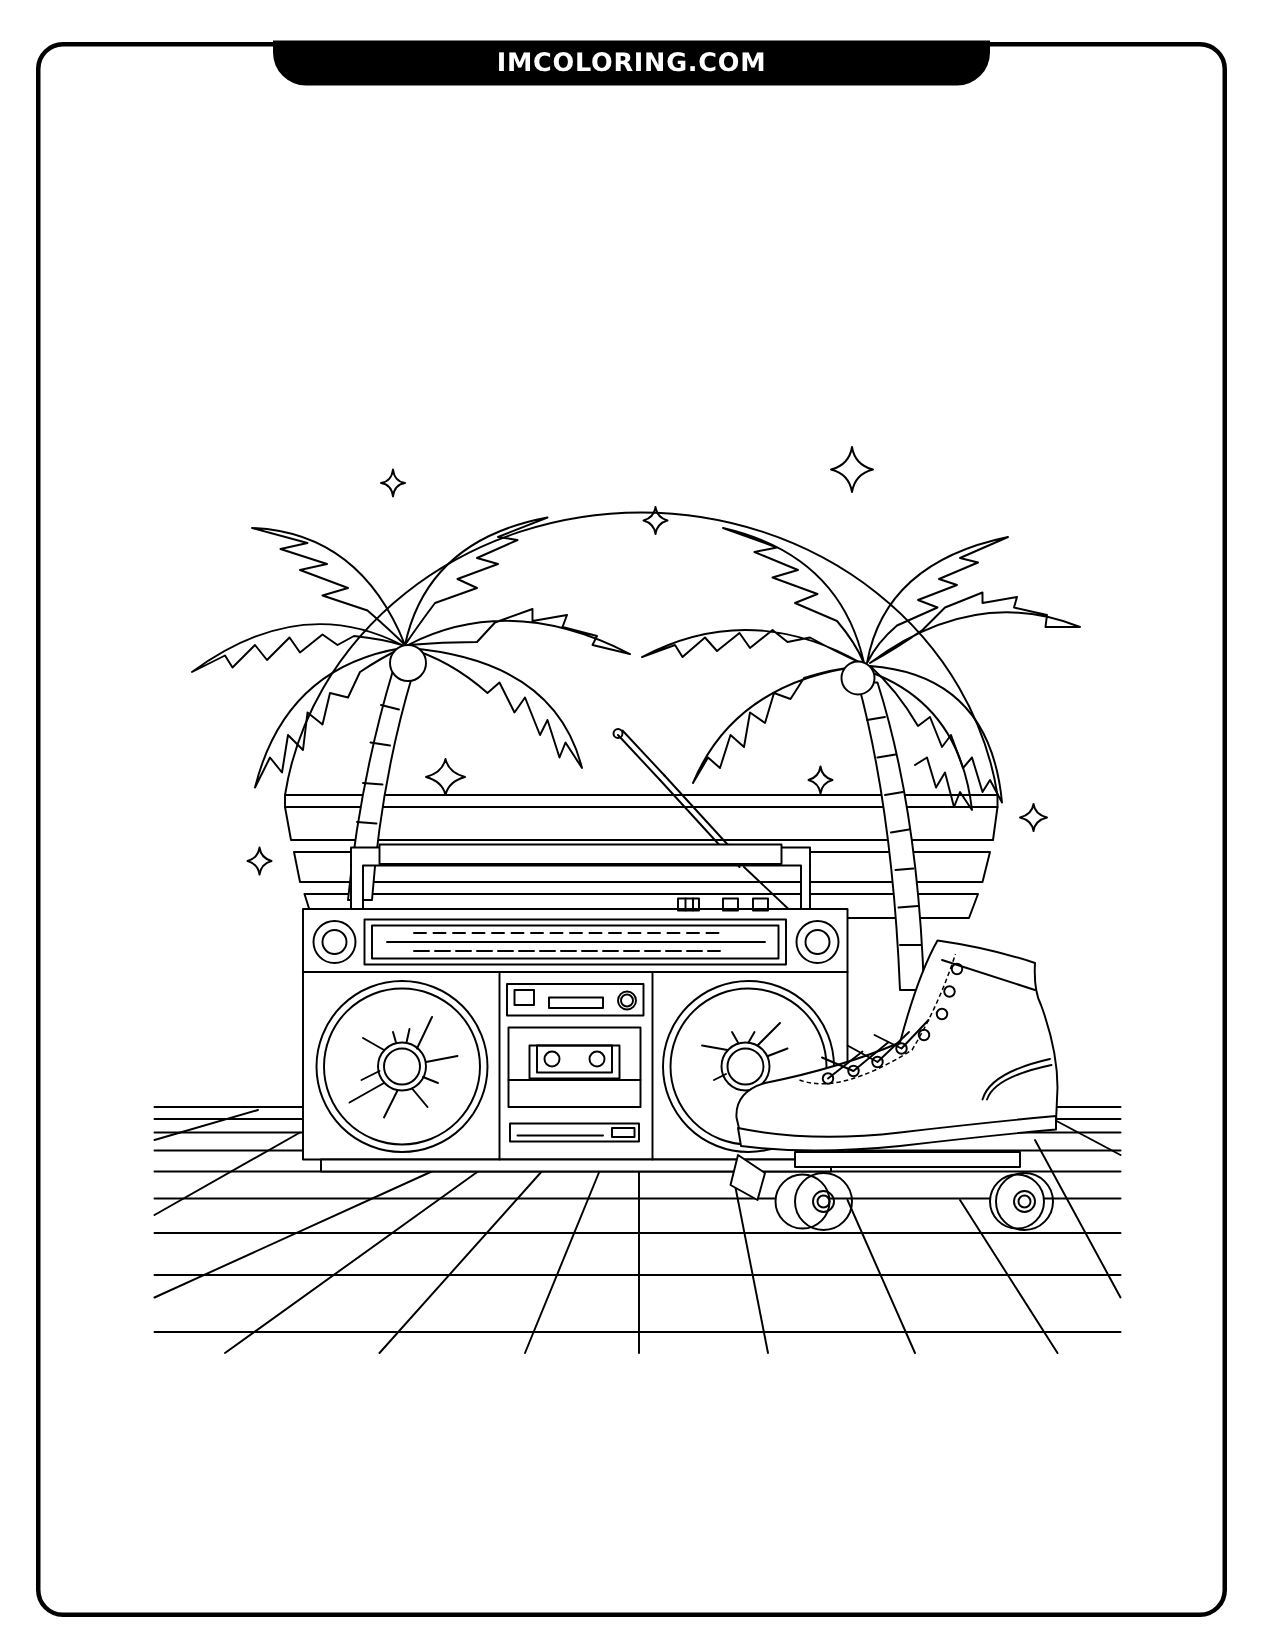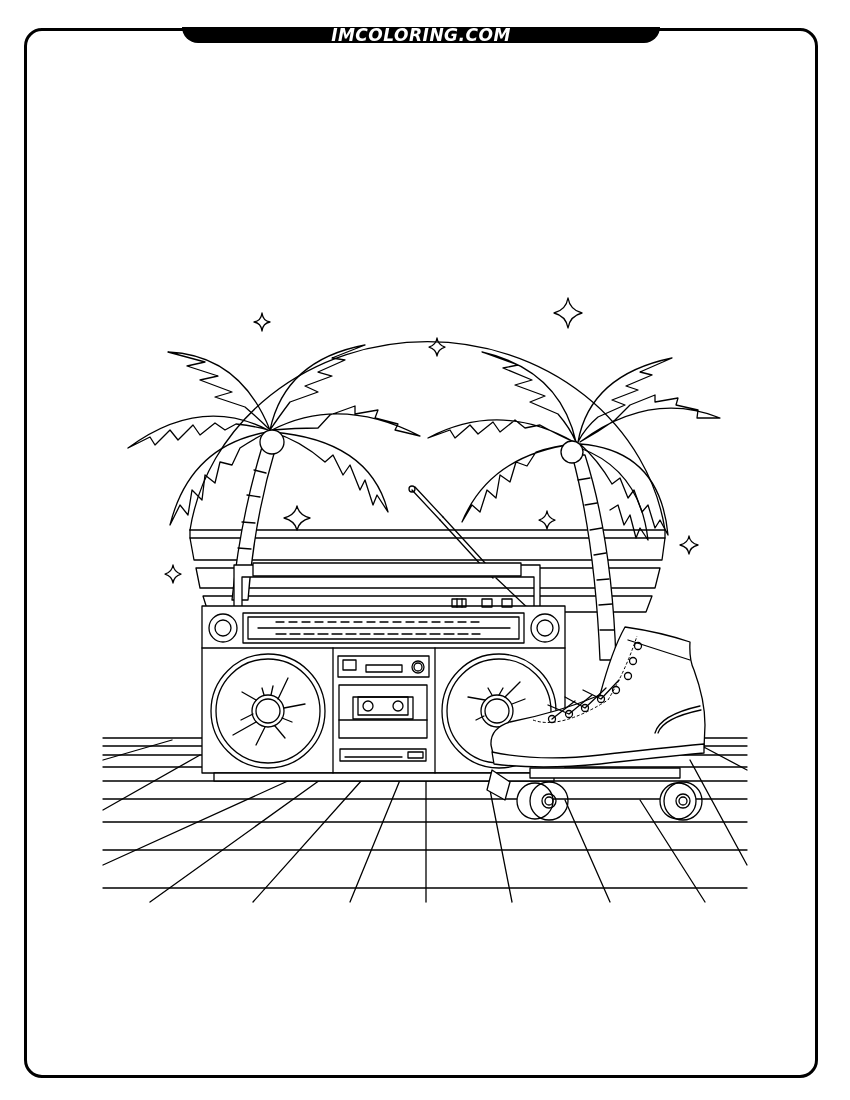--- a/index.html
+++ b/index.html
@@ -2,23 +2,23 @@
 <html><head>
 <meta charset="utf-8">
 <style>
   html, body { margin: 0; padding: 0; background: #ffffff; }
   body { width: 850px; height: 1100px; position: relative; overflow: hidden; font-family: "DejaVu Sans", sans-serif; }
   .page-frame {
     position: absolute; left: 24px; top: 28px; width: 794px; height: 1050px;
     border: 3px solid #000; border-radius: 18px; box-sizing: border-box; background: #fff;
   }
   .header-tab {
-    position: absolute; left: 182px; top: 27px; width: 478px; height: 16px;
+    position: absolute; left: 182px; top: 27px; width: 478px; height: 30px;
     background: #000; border-radius: 0 0 22px 22px;
-    display: flex; align-items: center; justify-content: center; font-style: italic;
+    display: flex; align-items: center; justify-content: center;
   }
   .header-tab span {
     color: #fff; font-family: "DejaVu Sans", sans-serif; font-weight: bold;
     font-size: 17px; letter-spacing: 0.5px;
   }
   .art { position: absolute; left: 0; top: 0; width: 850px; height: 1100px; }
   .art svg { width: 850px; height: 1100px; }
   .ln { fill: none; stroke: #000; stroke-width: 1.3; stroke-linejoin: round; stroke-linecap: round; }
   .ln-fill { fill: #fff; stroke: #000; stroke-width: 1.3; stroke-linejoin: round; }
   .dash { fill: none; stroke: #000; stroke-width: 1; stroke-dasharray: 3 2; }

